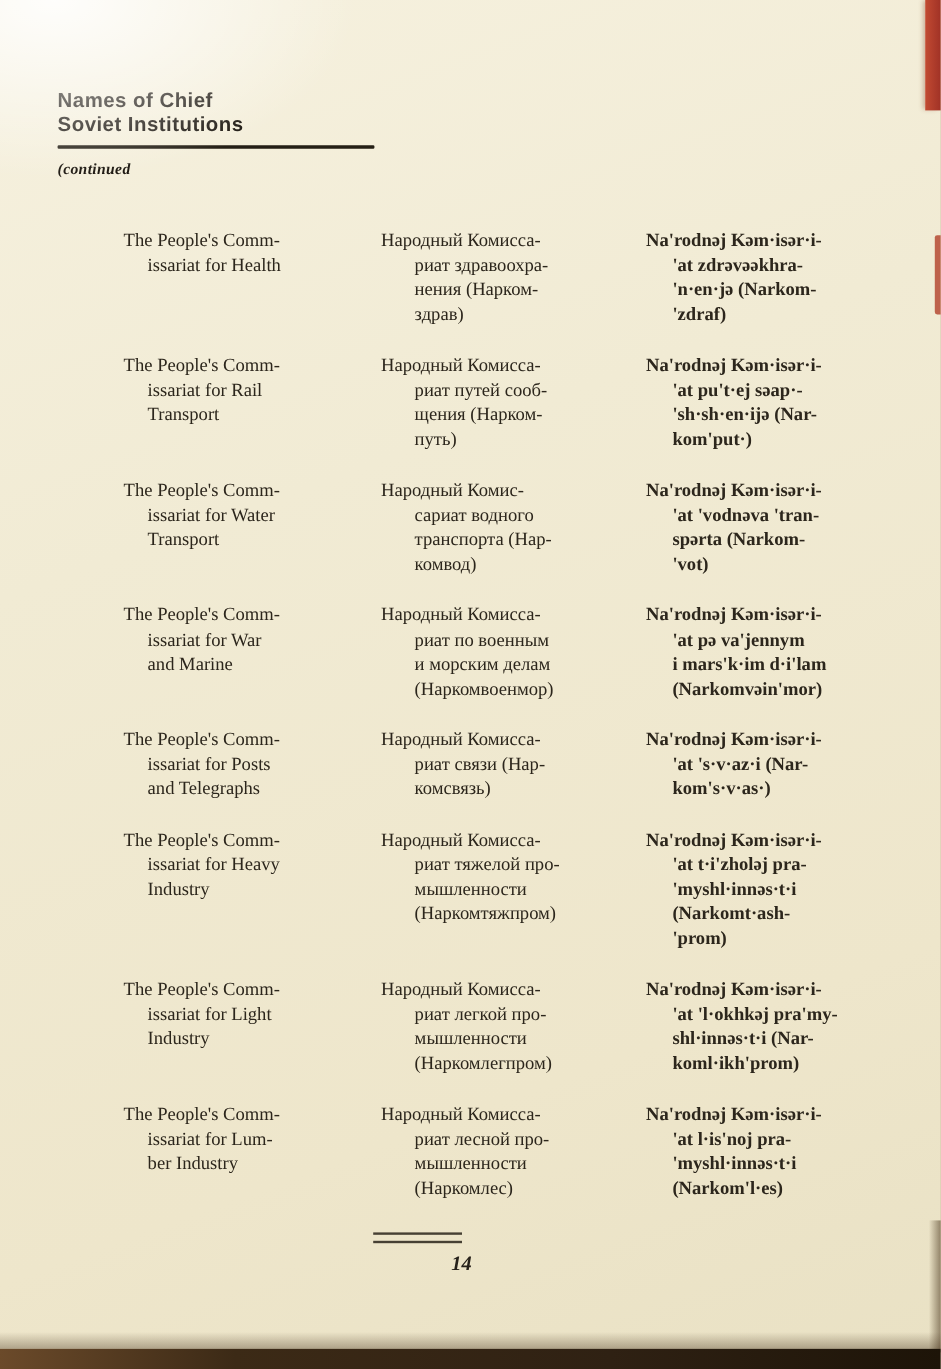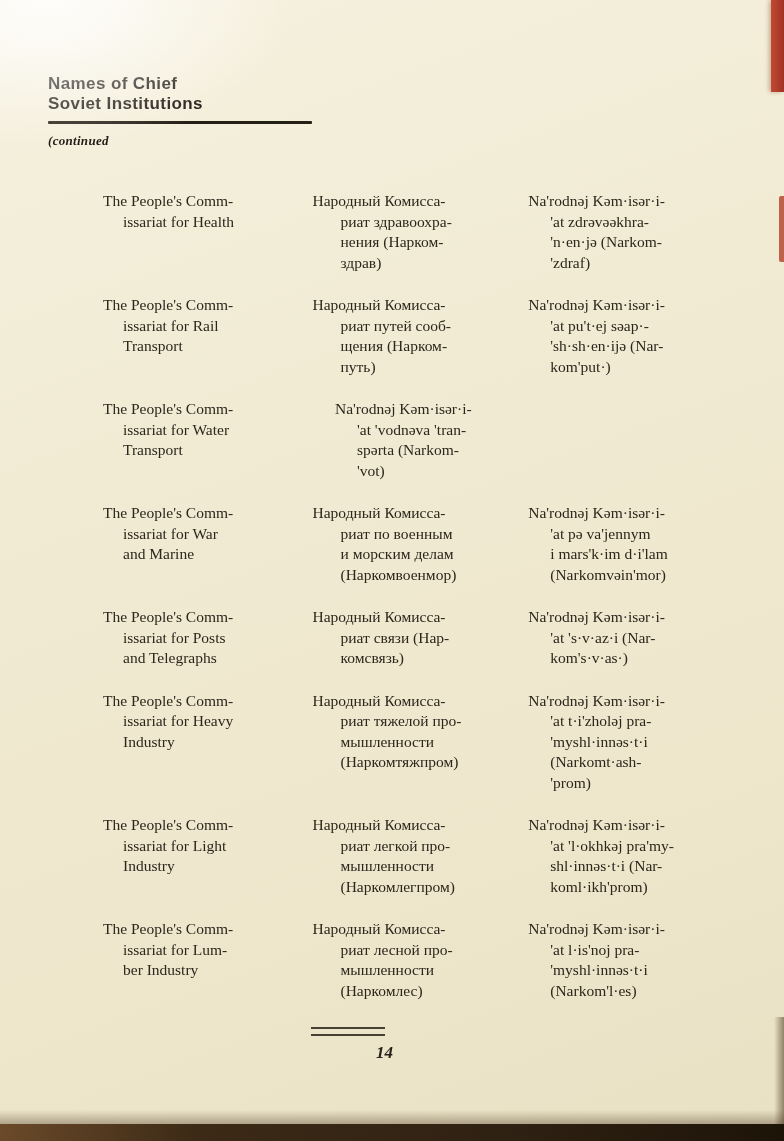--- a/index.html
+++ b/index.html
@@ -41,25 +41,25 @@
   .header{margin:74px 0 0 48px;color:var(--ink,#1c1710);}
   .title{
     font-family:"Liberation Sans","DejaVu Sans",sans-serif;
     font-weight:bold;font-size:17px;line-height:20px;letter-spacing:.4px;
   }
   .rule{width:264px;height:3px;background:#241f15;margin-top:7px;border-radius:1px;}
   .continued{
     font-style:italic;font-weight:bold;font-size:13px;margin-top:9px;letter-spacing:.3px;
   }
   .table{margin:42px 0 0 103px;width:660px;color:#2c261c;}
-  .row{display:flex;margin-bottom:22px;}
+  .row{display:flex;margin-bottom:22px;gap:14px;}
   .cell{white-space:pre-line;font-size:15.5px;line-height:20.5px;}
   .cell.en{width:212px;padding-left:20px;text-indent:-20px;}
   .cell.ru{width:210px;padding-left:28px;text-indent:-28px;}
-  .cell.ph{width:238px;padding-left:22px;text-indent:-22px;}
+  .cell.ph{width:238px;padding-left:22px;text-indent:-22px;font-weight:bold;}
   .footer{
     position:relative;left:303px;width:90px;margin-top:26px;
     text-align:right;color:#26211a;
   }
   .footer-rule{
     width:74px;height:5px;margin:0 auto 7px;
     border-top:2px solid #2a241a;border-bottom:2px solid #2a241a;
     opacity:.85;
   }
   .page-number{font-weight:bold;font-style:italic;font-size:17px;}
@@ -107,20 +107,24 @@
 путь)</div>
         <div class="cell ph">Na'rodnəj Kəm·isər·i-
 'at pu't·ej səap·-
 'sh·sh·en·ijə (Nar-
 kom'put·)</div>
       </div>
       <div class="row">
         <div class="cell en">The People's Comm-
 issariat for Water
 Transport</div>
+        <div class="cell ru">Народный Комис-
+сариат водного
+транспорта (Нар-
+комвод)</div>
         <div class="cell ph">Na'rodnəj Kəm·isər·i-
 'at 'vodnəva 'tran-
 spərta (Narkom-
 'vot)</div>
       </div>
       <div class="row">
         <div class="cell en">The People's Comm-
 issariat for War
 and Marine</div>
         <div class="cell ru">Народный Комисса-

